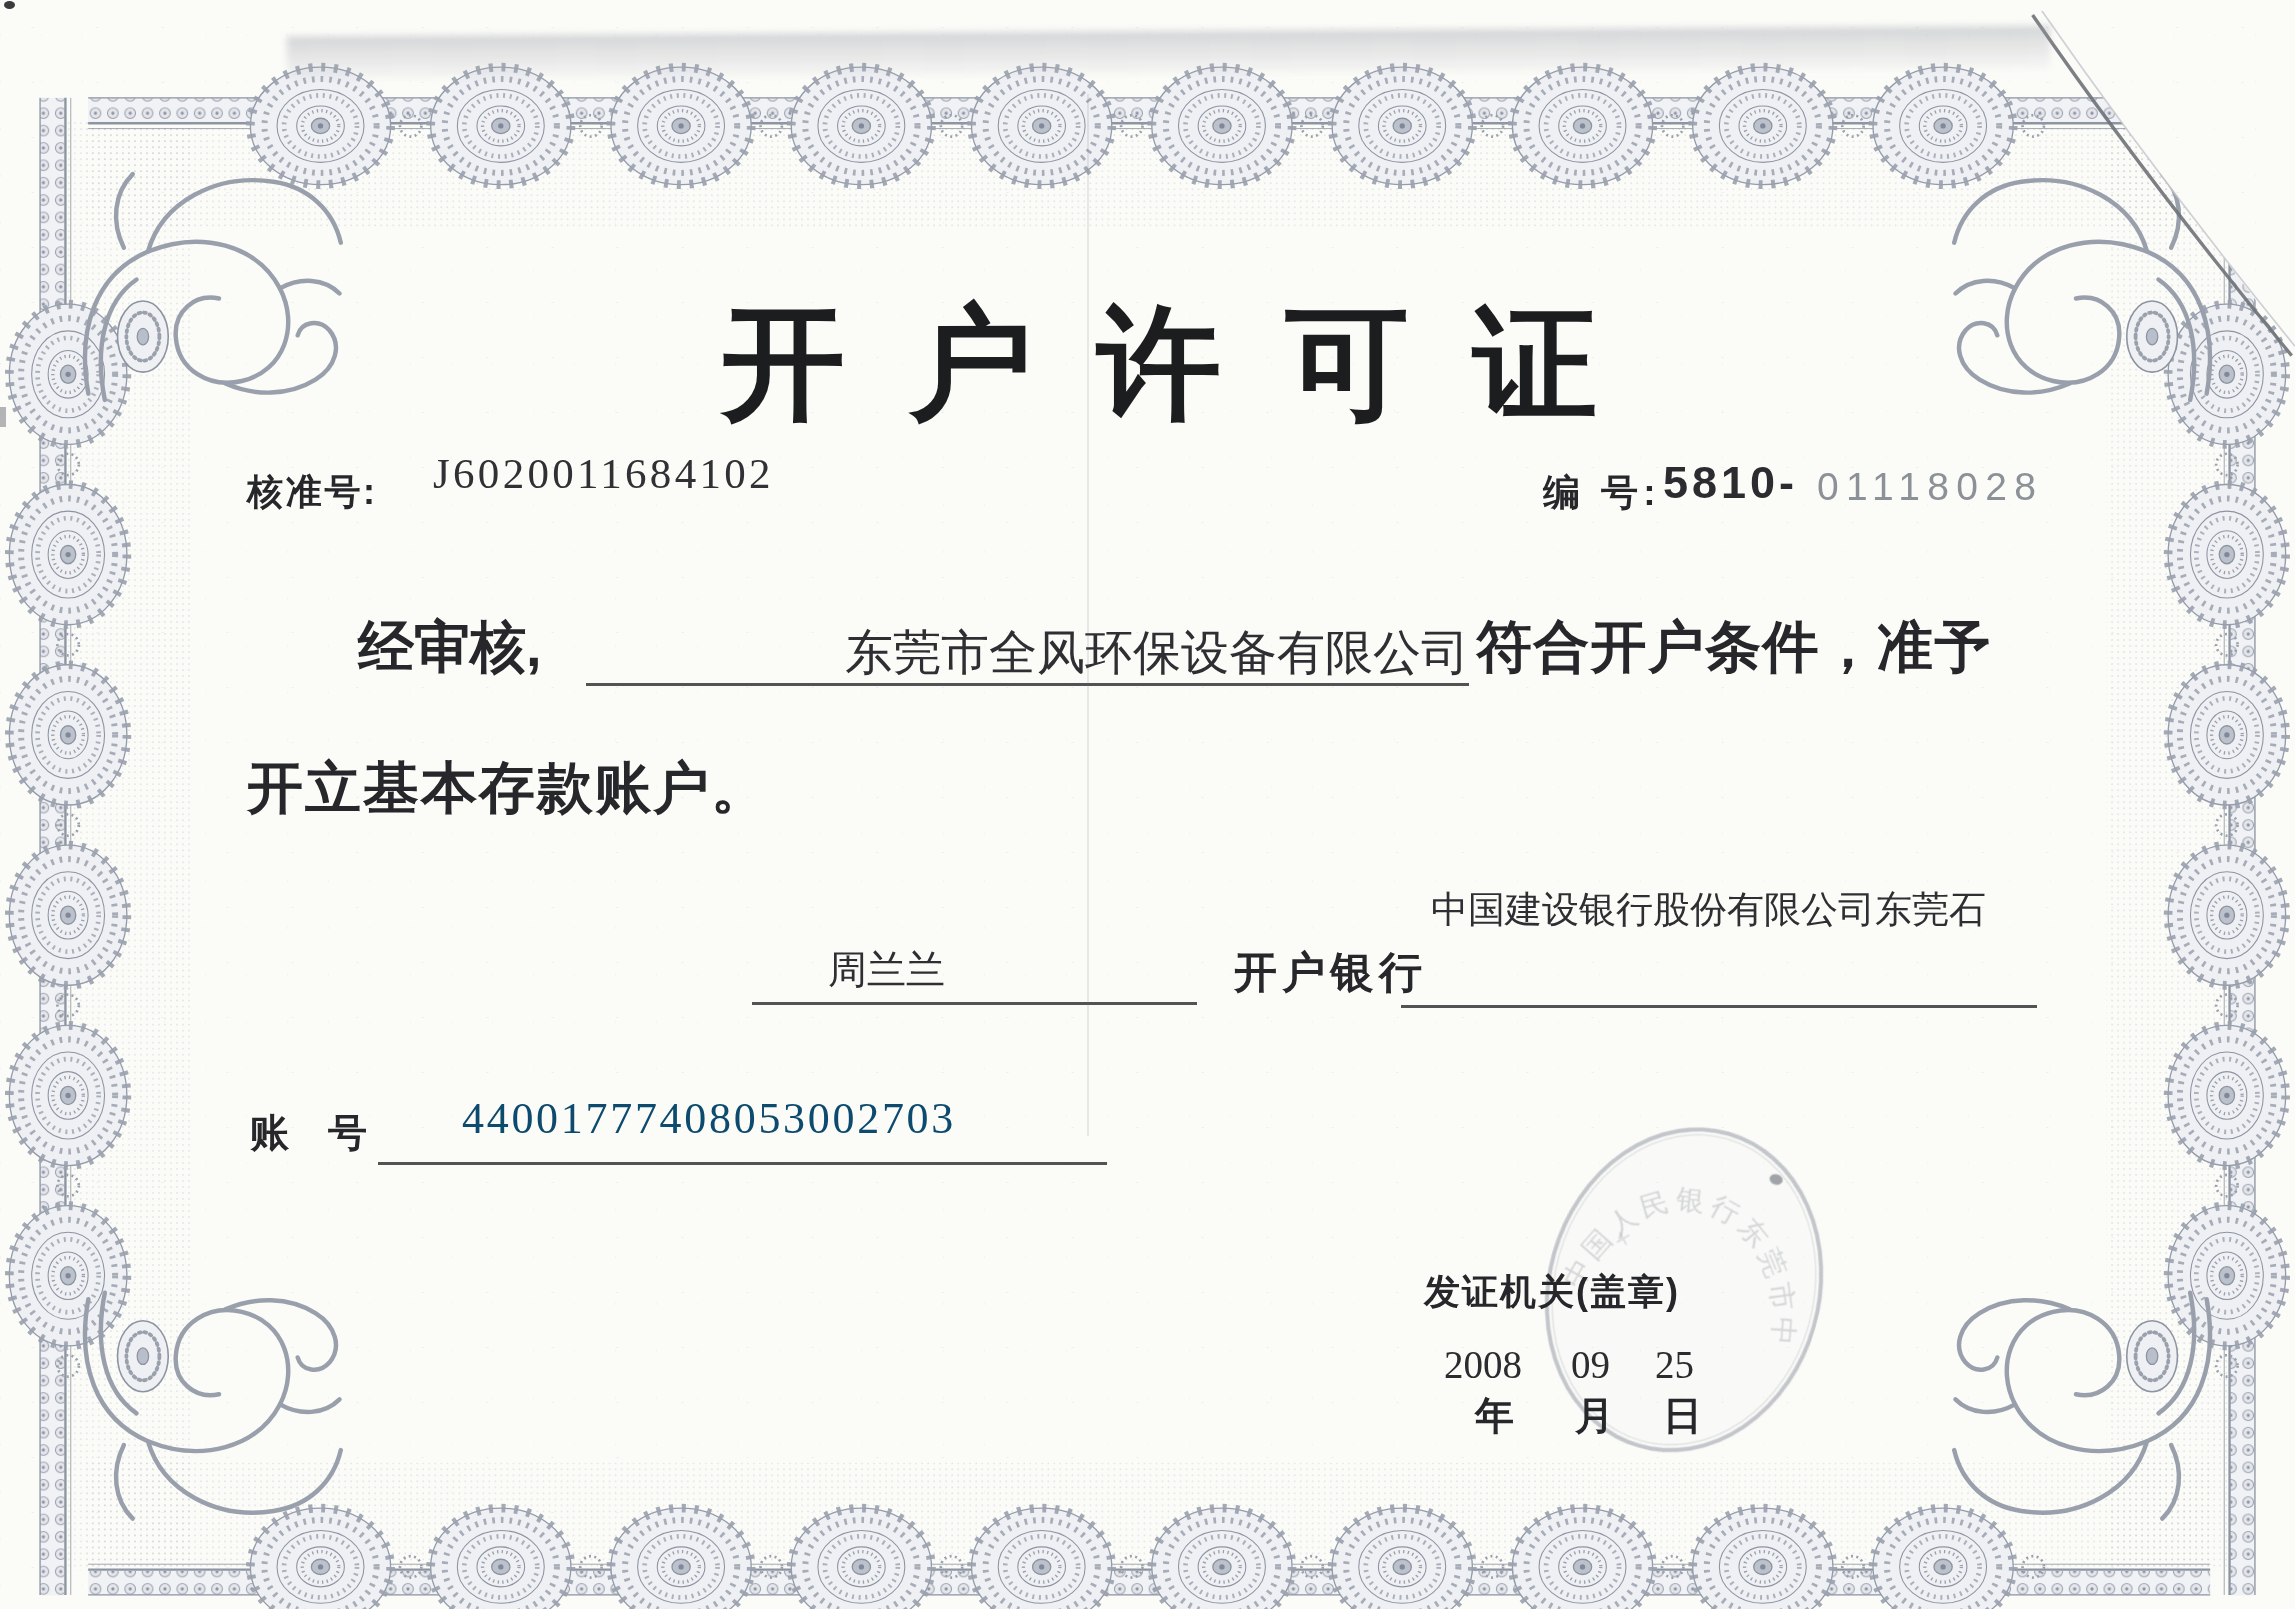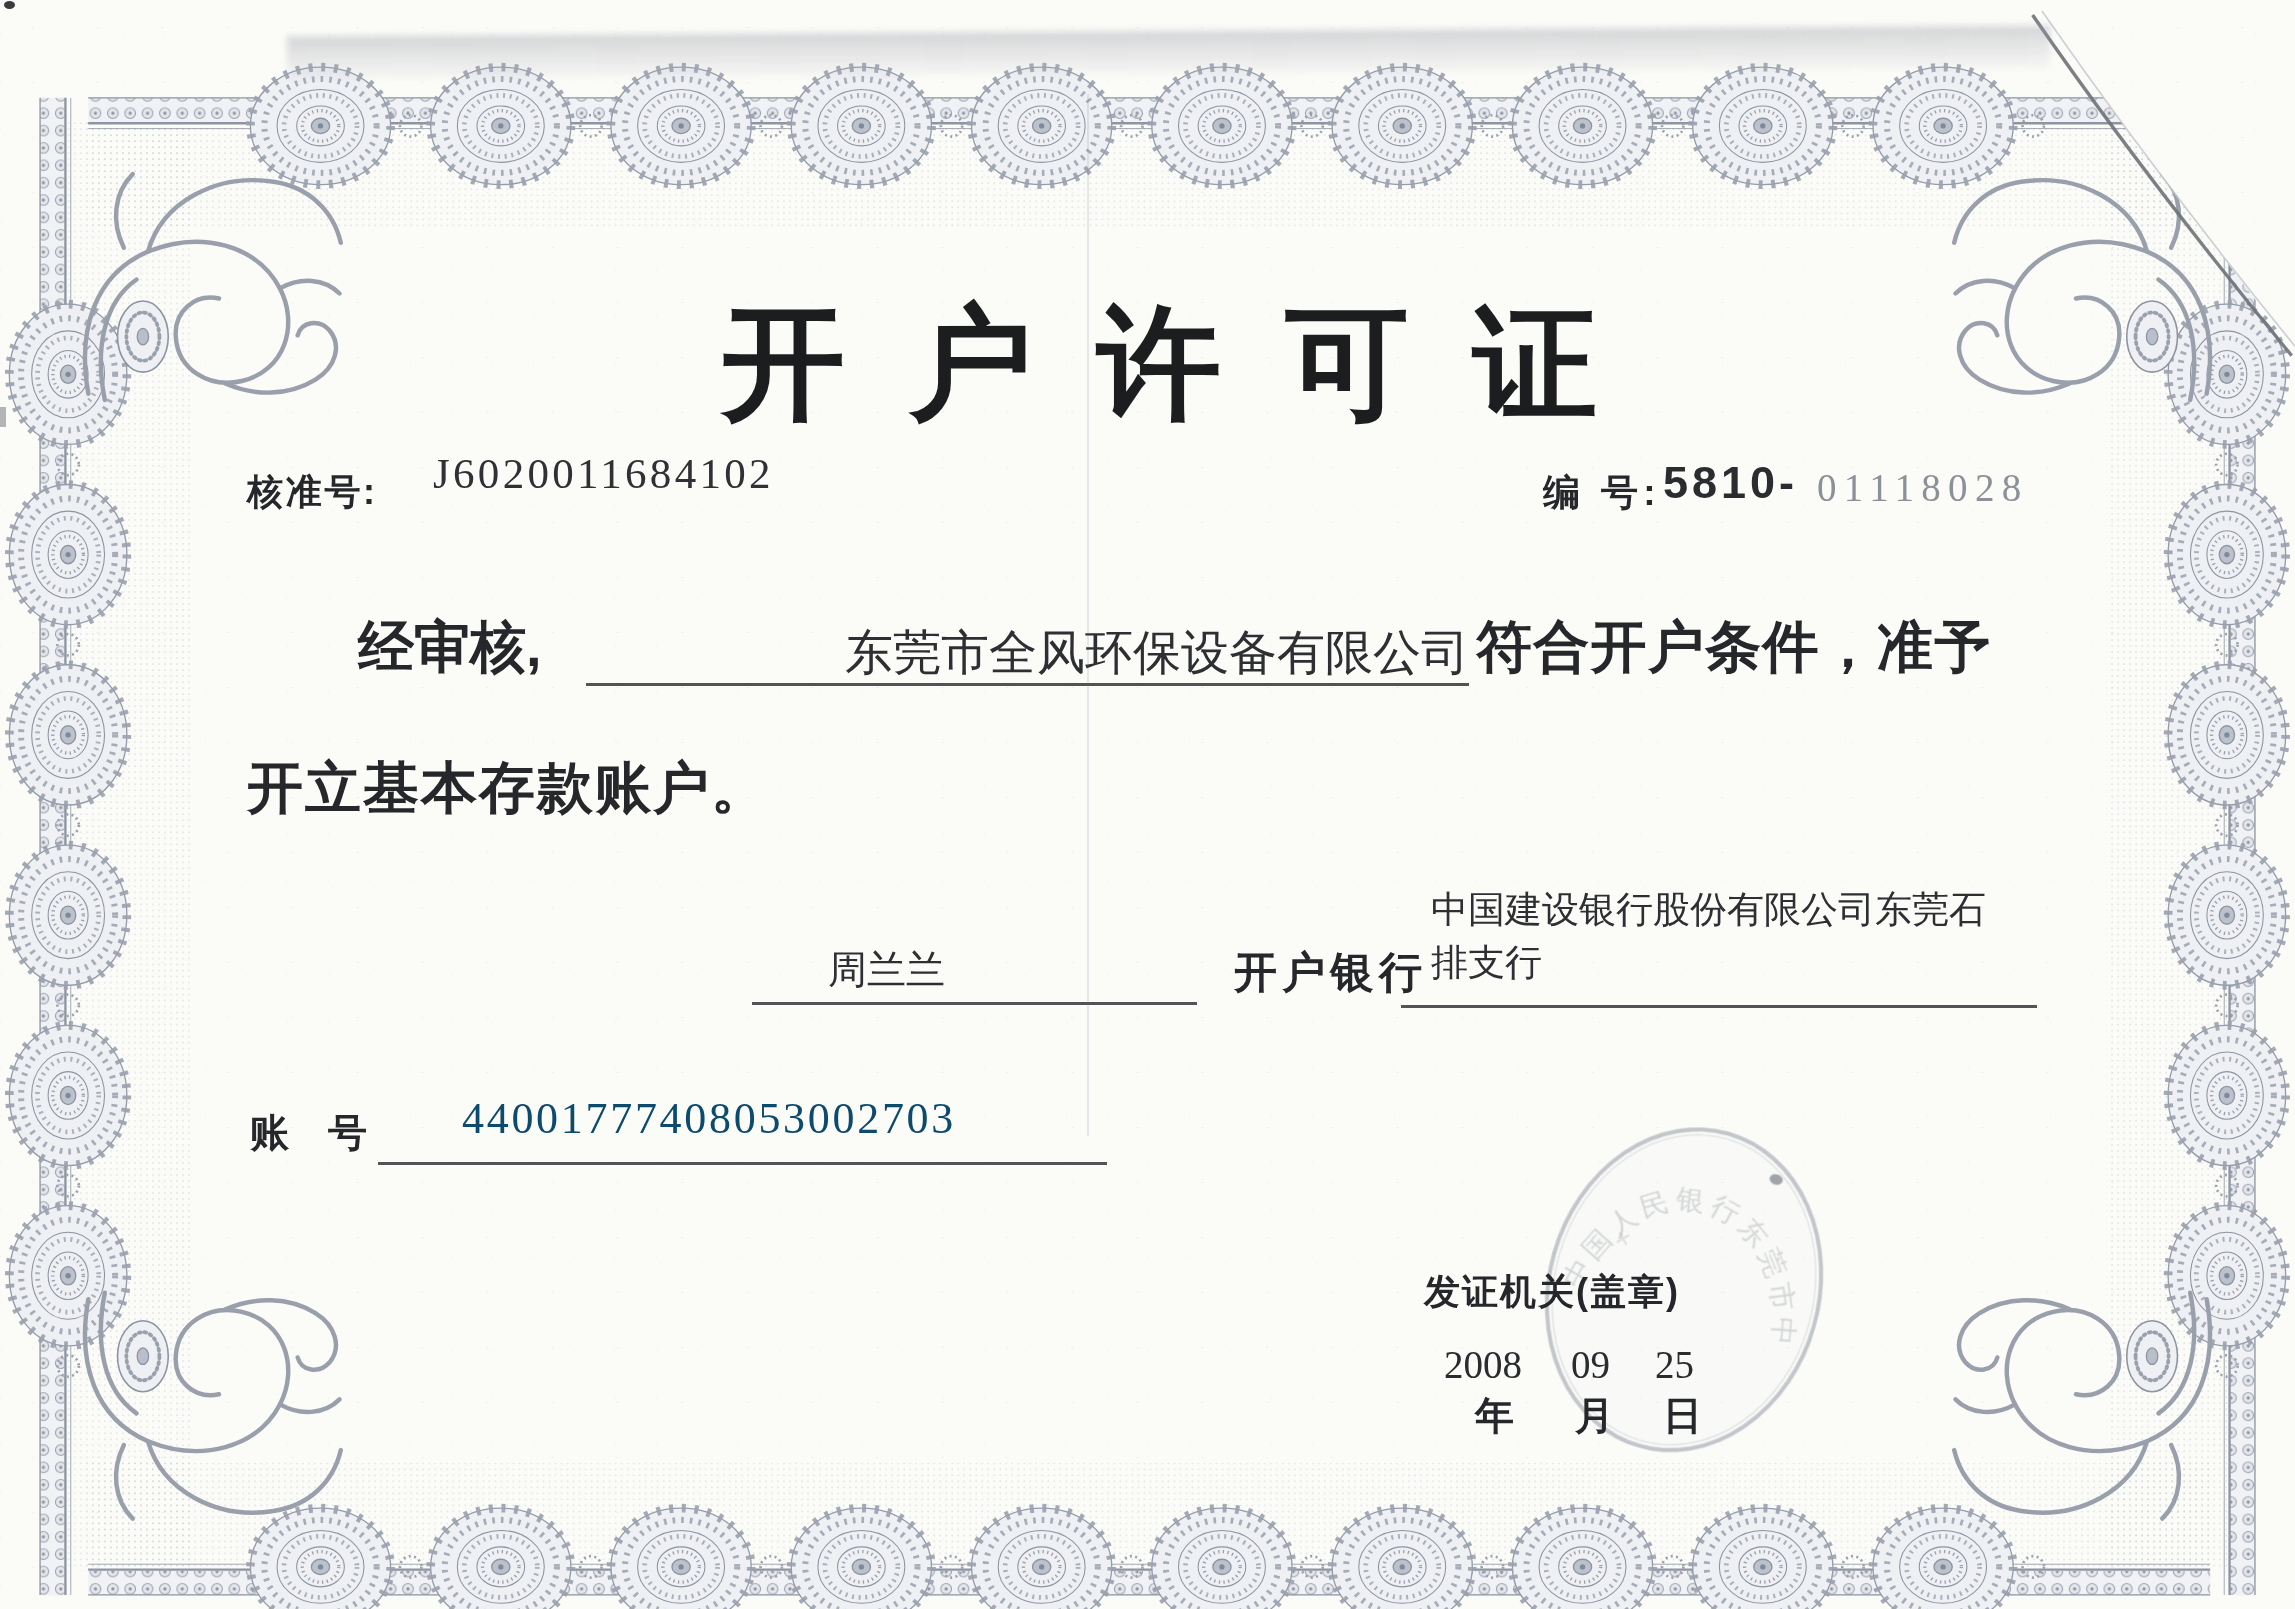--- a/index.html
+++ b/index.html
@@ -15,21 +15,21 @@
     background-image:
       radial-gradient(rgba(110,116,128,.10) 0.9px, transparent 1.1px),
       radial-gradient(rgba(110,116,128,.07) 0.8px, transparent 0.9px);
     background-size:65px 55px, 41px 47px;
     background-position:0 0, 21px 11.4px;
   }
   svg#deco{position:absolute; left:0; top:0; z-index:1;}
   .txt{position:absolute; z-index:2; white-space:nowrap;}
   .lbl{font-weight:700; color:#26272a;margin-left:12px;}
   .serif{font-family:"Liberation Serif", serif;}
-  .mono{font-family:Liberation Serif, serif;text-align:right;}
+  .mono{font-family:Liberation Sans, sans-serif;text-align:right;}
 
   .title{left:721px; top:282px; font-size:124px; font-weight:900;
          letter-spacing:64px; color:#1c1d1f; font-family:"Liberation Serif", serif;}
 
   .approval-label{left:235px; top:468px; font-size:36px; letter-spacing:2.7px;}
   .approval-value{left:433px; top:449px; font-size:43px; letter-spacing:3.3px; color:#303134;}
 
   .serial-label{left:1531px; top:468px; font-size:37px; letter-spacing:5.3px;}
   .serial-prefix{left:1663px; top:457px; font-size:45px; font-weight:700; letter-spacing:4px; color:#2b2c2f;}
   .serial-number{left:1817px; top:465px; font-size:39px; letter-spacing:7.3px; color:#8b9197;}
@@ -573,21 +573,20 @@
   <div class="rule rule-company"></div>
   <div class="txt lbl qualify">符合开户条件，准予</div>
   <div class="txt lbl open-text">开立基本存款账户。</div>
 
   <div class="txt legal-name">周兰兰</div>
   <div class="rule rule-legal"></div>
 
   <div class="txt lbl bank-label">开户银行</div>
   <div class="txt bank-value">
     <span>中国建设银行股份有限公司东莞石</span>
-    <span>排支行</span>
   </div>
   <div class="rule rule-bank"></div>
 
   <div class="txt lbl account-label">账　号</div>
   <div class="txt serif account-value">44001777408053002703</div>
   <div class="rule rule-account"></div>
 
   <div class="txt lbl issuer-label">发证机关(盖章)</div>
   <div class="txt date-part d-year">2008</div>
   <div class="txt date-part d-month">09</div>

